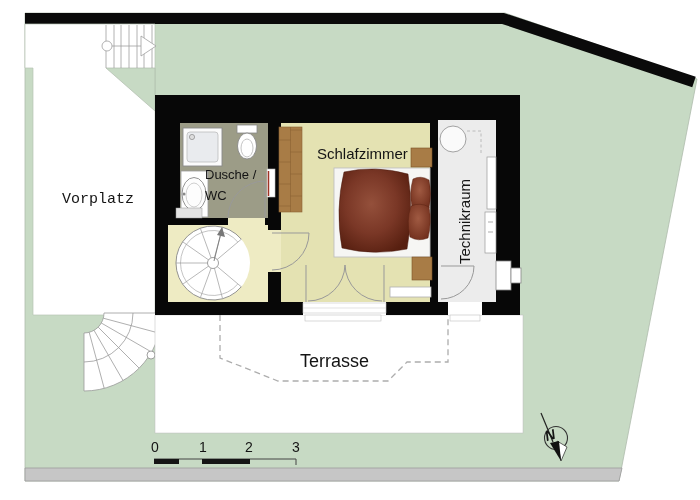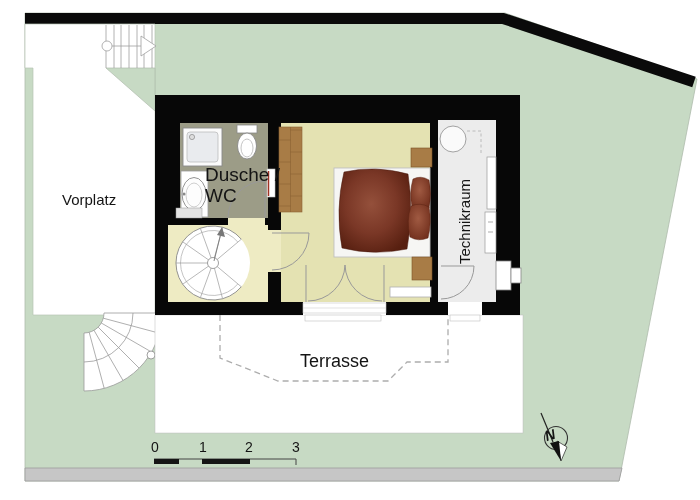--- a/index.html
+++ b/index.html
@@ -1,21 +1,21 @@
 <!DOCTYPE html>
 <html><head>
 <meta charset="utf-8">
 <style>
   html,body{margin:0;padding:0;background:#fff;}
   #stage{position:relative;width:700px;height:500px;background:#ffffff;overflow:hidden;
          font-family:"Liberation Sans", sans-serif;color:#141414;}
   #plan-svg{position:absolute;left:0;top:0;}
   .lbl{position:absolute;white-space:nowrap;color:#141414;}
-  .lbl-vorplatz{left:62px;top:191px;font-size:15px;}
-  .lbl-bath{left:205px;top:164px;font-size:19px;line-height:21px;}
+  .lbl-vorplatz{left:62px;top:191px;font-size:15px;font-family:Liberation Mono, monospace;}
+  .lbl-bath{left:205px;top:164px;font-size:13px;line-height:21px;}
   .lbl-bed{left:317px;top:145px;font-size:15px;}
   .lbl-tech{left:418px;top:213px;width:92px;text-align:center;font-size:15px;
             transform:rotate(-90deg);transform-origin:center;}
   .lbl-terr{left:300px;top:351px;font-size:18px;}
   .scale-num{position:absolute;top:439px;width:14px;text-align:center;font-size:14px;}
   .sn0{left:148px}.sn1{left:196px}.sn2{left:242px}.sn3{left:289px}
   .lbl-n{left:545px;top:427px;font-size:14px;font-weight:bold;font-style:italic;
          transform:rotate(-18deg);}
 </style>
 </head>
@@ -199,20 +199,21 @@
   </g>
 </svg>
 
 <div class="lbl lbl-vorplatz">Vorplatz</div>
 
 <div class="lbl lbl-bath">
   <div>Dusche /</div>
   <div>WC</div>
 </div>
 
+<div class="lbl lbl-bed">Schlafzimmer</div>
 
 <div class="lbl lbl-tech">Technikraum</div>
 
 <div class="lbl lbl-terr">Terrasse</div>
 
 <div class="scale-num sn0">0</div>
 <div class="scale-num sn1">1</div>
 <div class="scale-num sn2">2</div>
 <div class="scale-num sn3">3</div>
 

